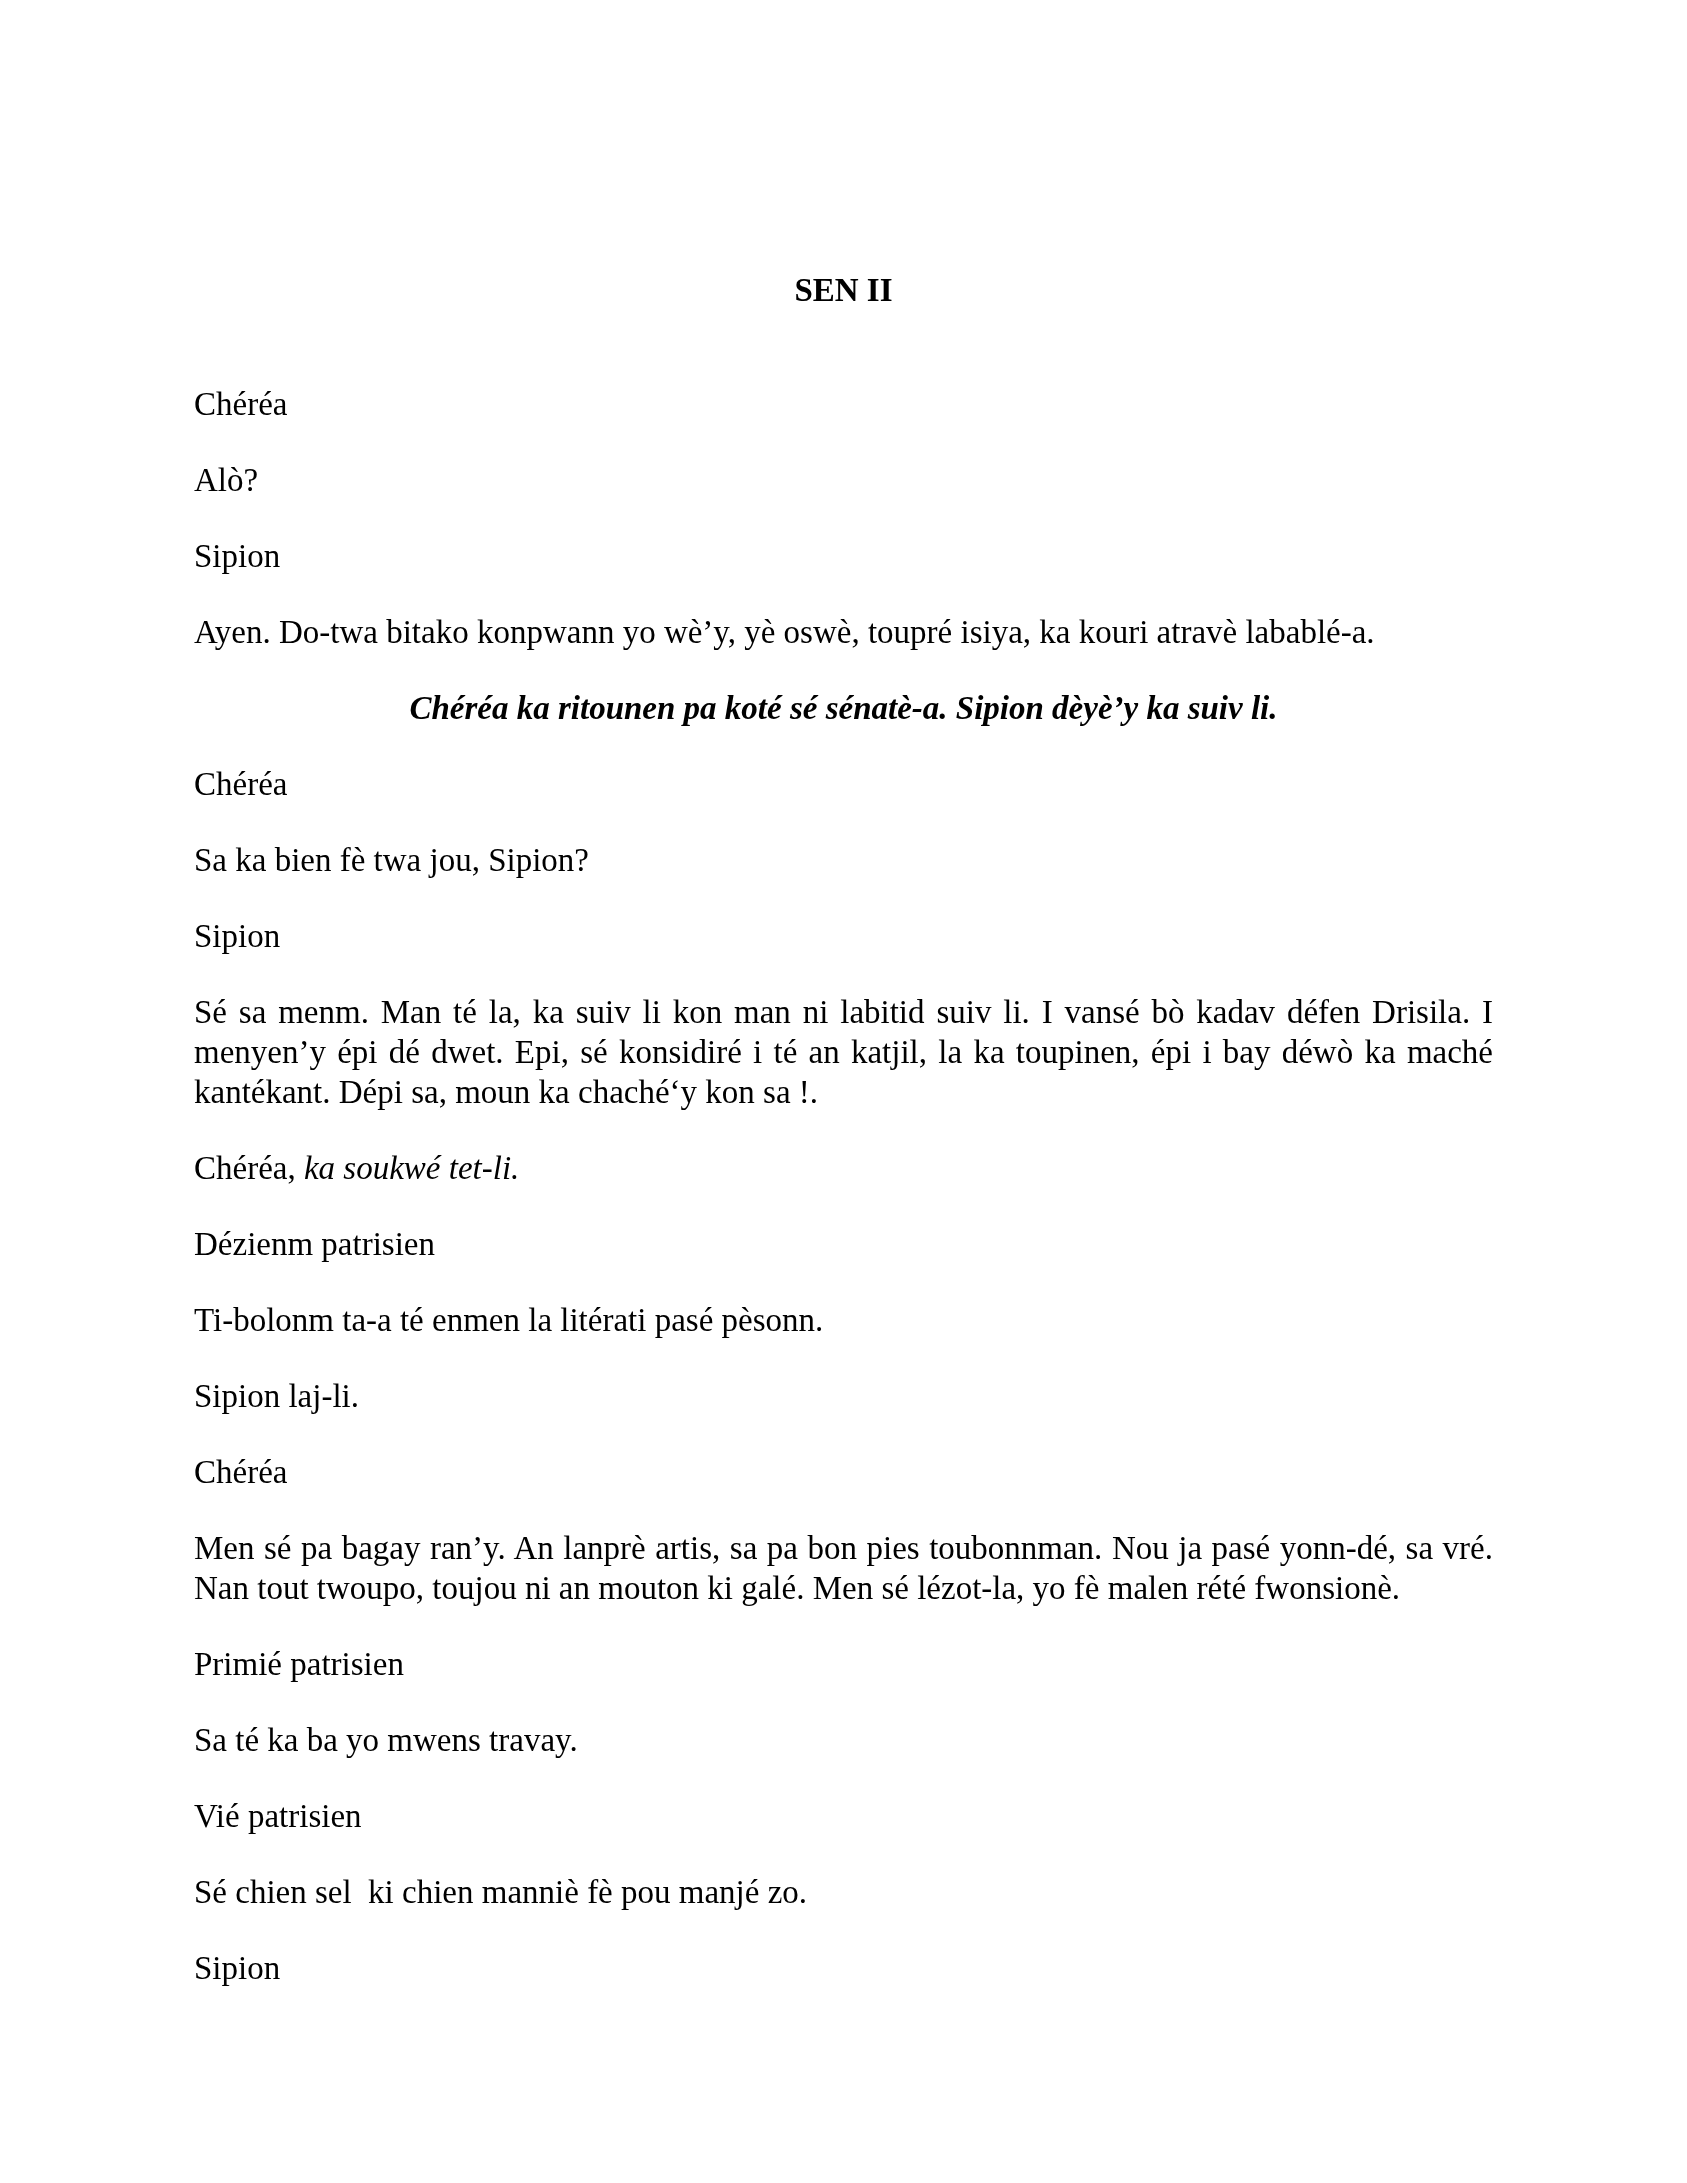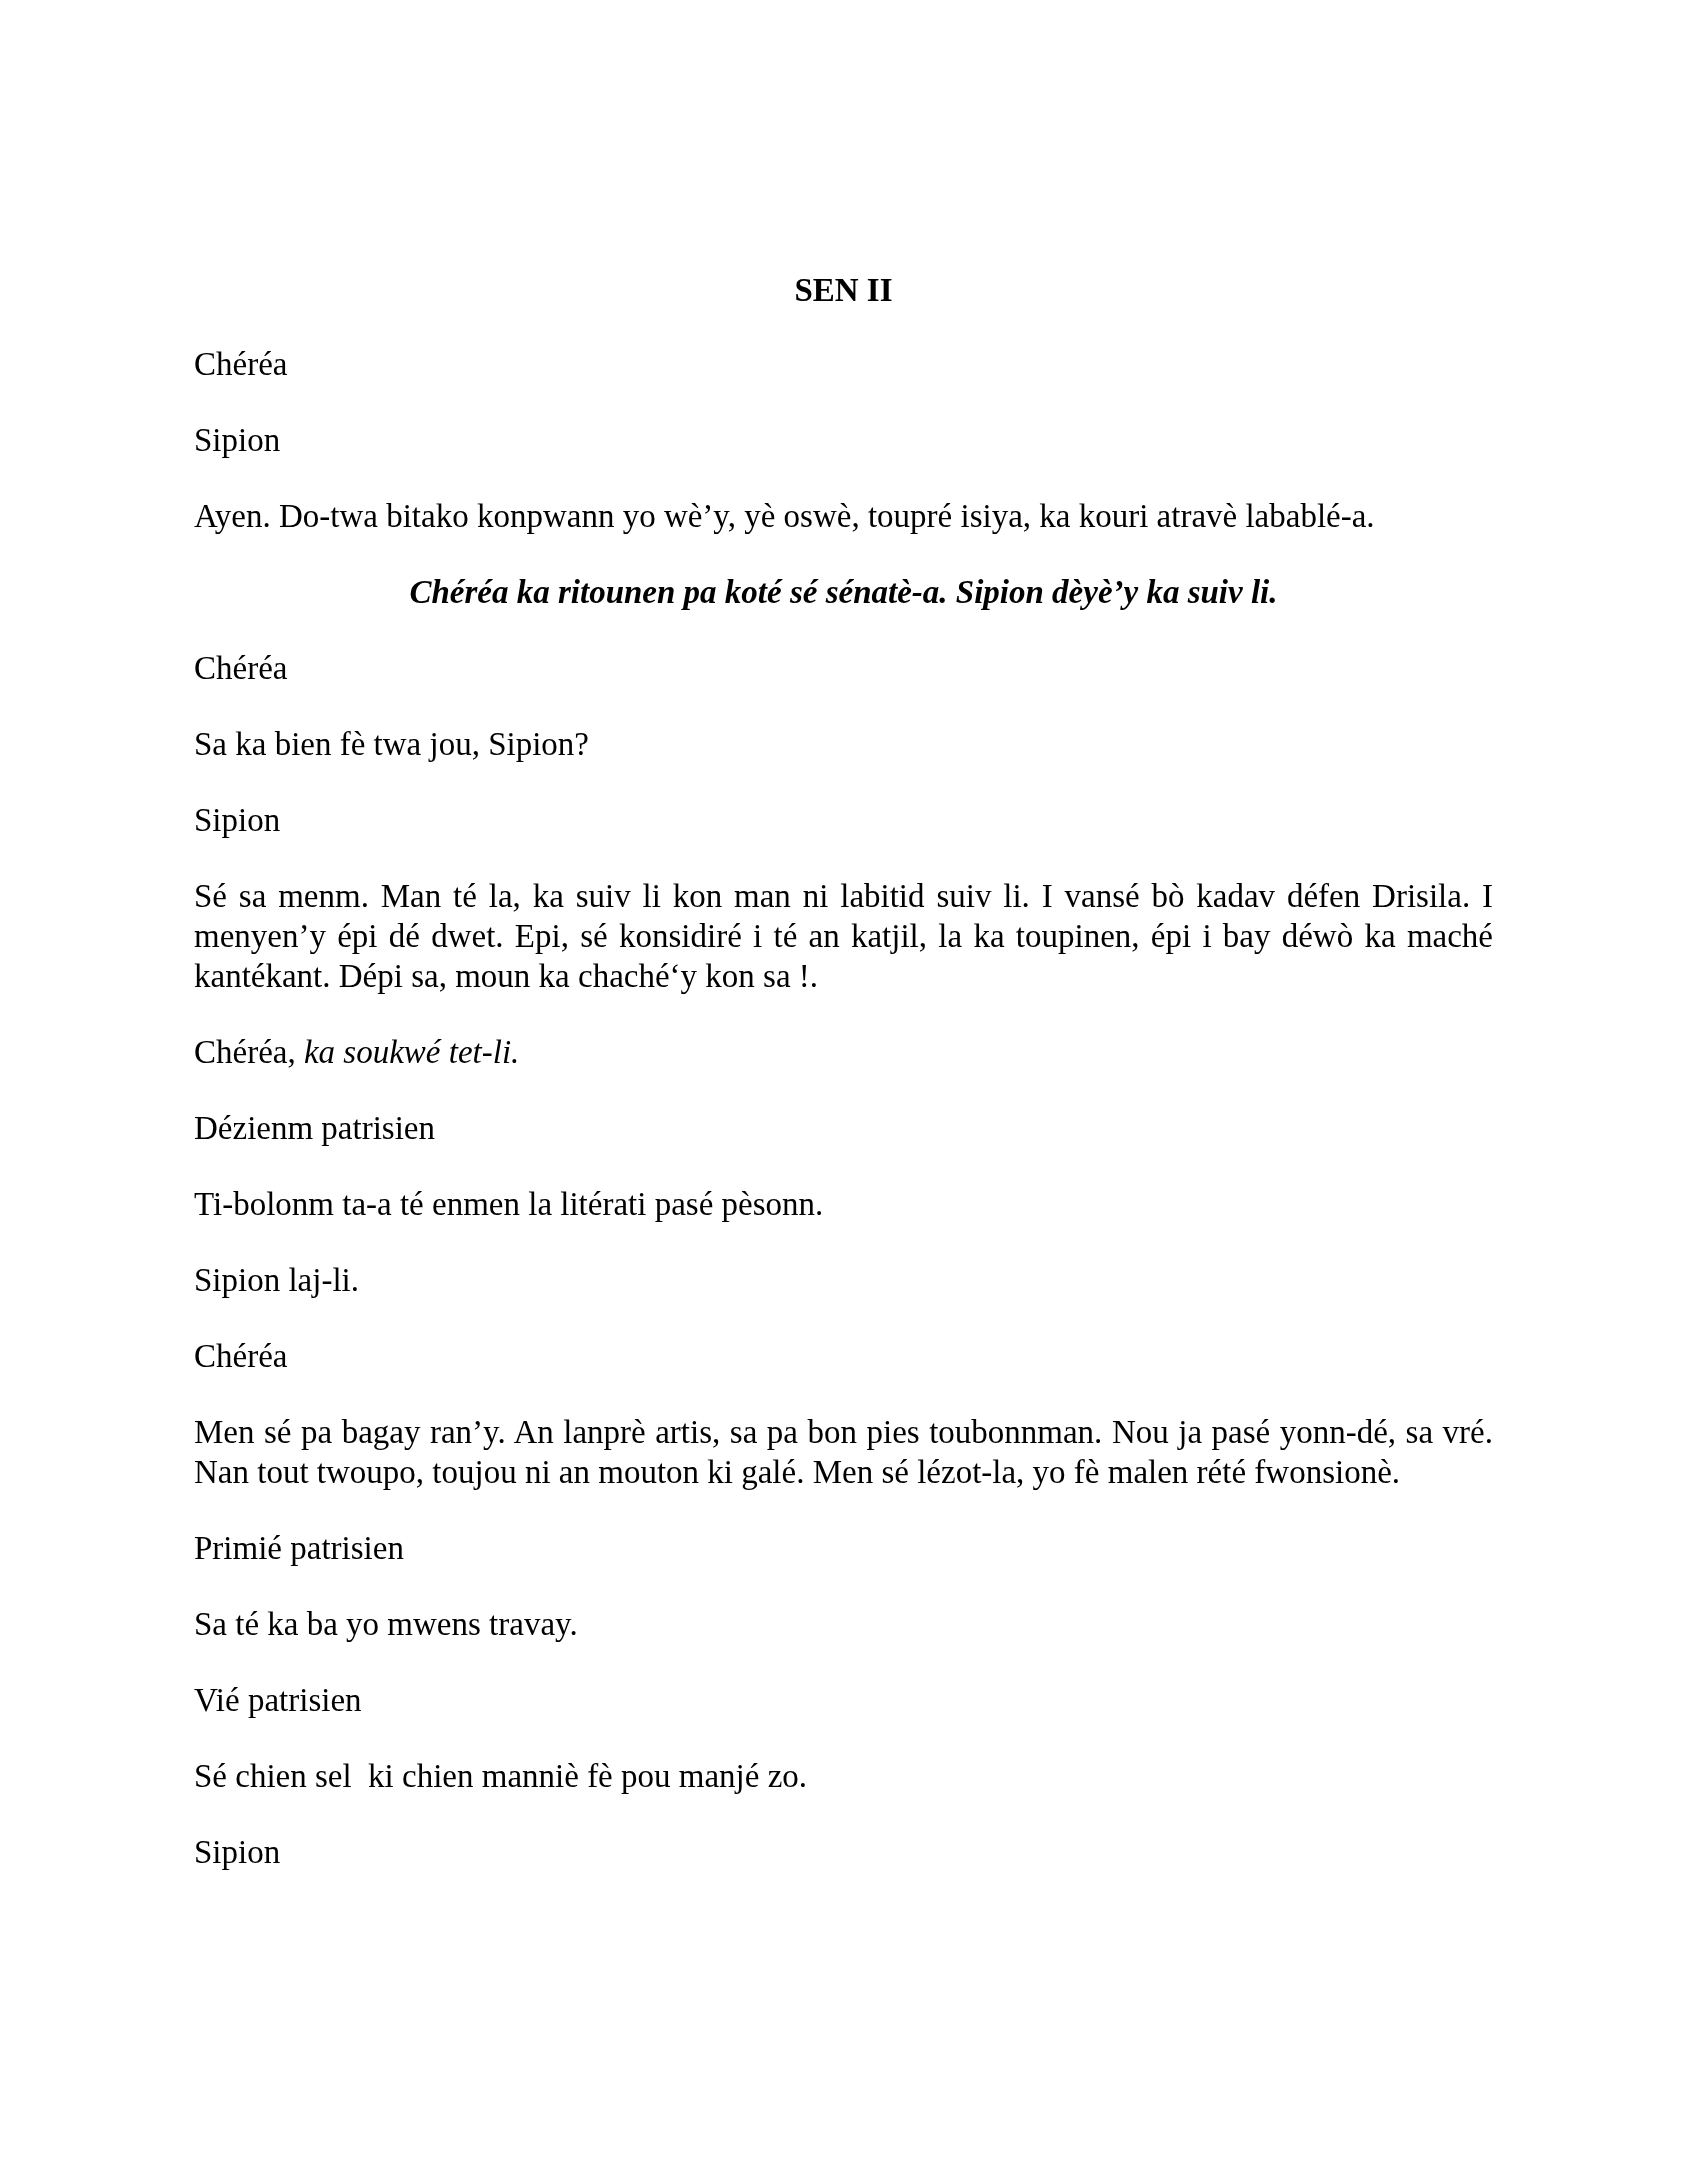--- a/index.html
+++ b/index.html
@@ -20,21 +20,21 @@
     box-sizing: border-box;
     width: 1687px;
     height: 2183px;
     padding: 270px 194px 0 194px;
     background: #ffffff;
   }
   .block { margin: 0 0 36px 0; }
   .scene-title {
     font-weight: bold;
     text-align: center;
-    margin-bottom: 34px;
+    margin-bottom: 74px;
   }
   .character {
     font-weight: normal;
     text-align: left;
   }
   .character .direction { font-style: italic; }
   .line {
     text-align: left;
     white-space: pre-wrap;
   }
@@ -49,20 +49,21 @@
 </style>
 </head>
 <body>
 
 <div class="page">
 
   <div class="block scene-title">SEN II</div>
 
   <div class="block character">Chéréa</div>
 
+  <div class="block line">Alò?</div>
 
   <div class="block character">Sipion</div>
 
   <div class="block line">Ayen. Do-twa bitako konpwann yo wè’y, yè oswè, toupré isiya, ka kouri atravè labablé-a.</div>
 
   <div class="block stage-direction">Chéréa ka ritounen pa koté sé sénatè-a. Sipion dèyè’y ka suiv li.</div>
 
   <div class="block character">Chéréa</div>
 
   <div class="block line">Sa ka bien fè twa jou, Sipion?</div>

